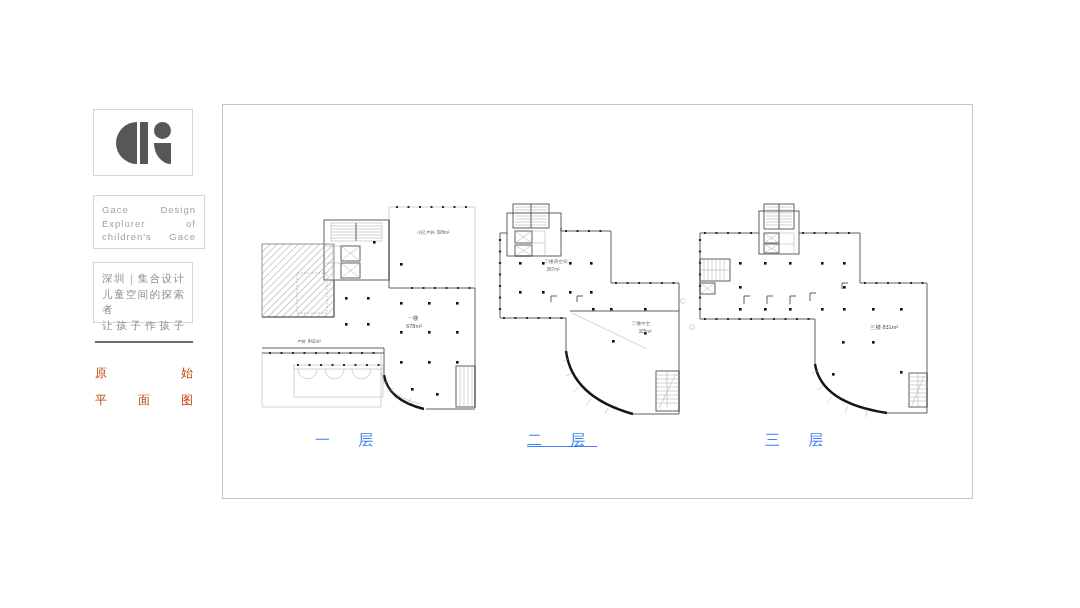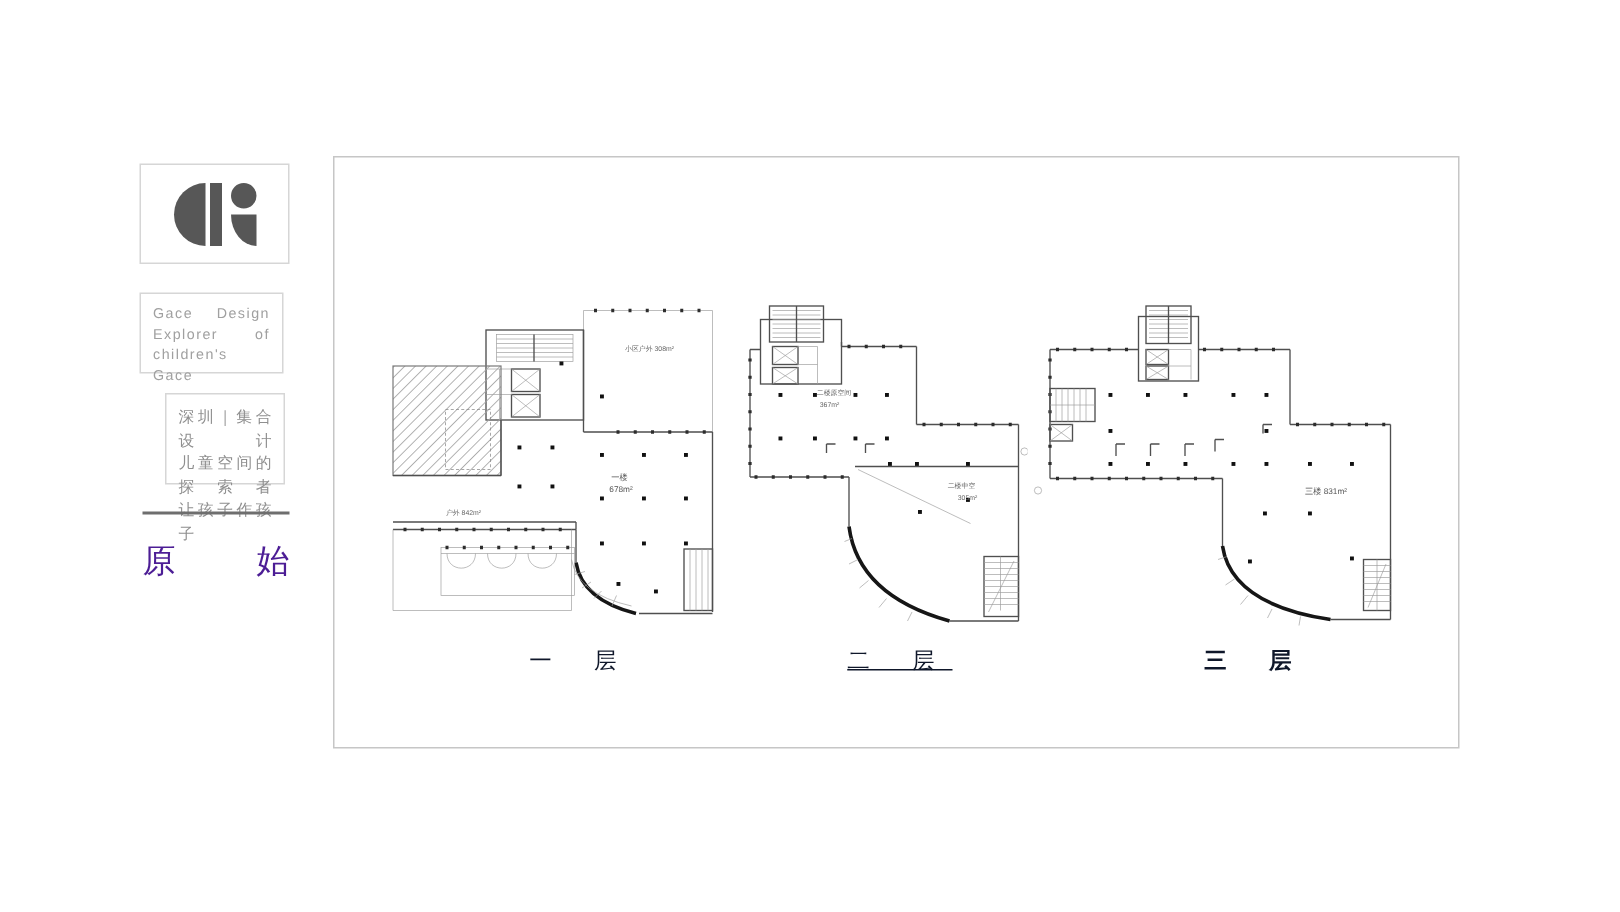--- a/index.html
+++ b/index.html
@@ -7,40 +7,40 @@
         font-family:"Liberation Sans","DejaVu Sans",sans-serif;}
   
   .side-box{position:absolute;border:1px solid #d6d6d6;background:#fff;box-sizing:border-box;}
   .logo-box{left:93px;top:109px;width:100px;height:67px;display:flex;align-items:center;justify-content:center;}
   .logo-mark{display:flex;align-items:center;}
   .lg-half{width:21px;height:42px;background:#575757;border-radius:42px 0 0 42px;}
   .lg-bar{width:8px;height:42px;background:#575757;margin-left:3px;}
   .lg-col{display:flex;flex-direction:column;gap:4px;margin-left:6px;}
   .lg-dot{width:17px;height:17px;border-radius:50%;background:#575757;}
   .lg-quarter{width:17px;height:21px;background:#575757;border-radius:0 0 0 100%;}
-  .brand-box{left:93px;top:195px;width:96px;height:54px;padding:7px 8px;}
+  .brand-box{left:93px;top:195px;width:112px;height:54px;padding:7px 8px;}
   .brand-box p{margin:0;font-size:9.5px;line-height:13.5px;color:#a0a0a0;letter-spacing:1px;
                text-align:justify;text-align-last:justify;}
-  .studio-box{left:110px;top:262px;width:80px;height:61px;padding:8px 8px;}
+  .studio-box{left:93px;top:262px;width:100px;height:61px;padding:8px 8px;}
   .studio-box p{margin:0;font-size:10.5px;line-height:15.5px;color:#8f8f8f;
                 text-align:justify;text-align-last:justify;}
   .side-divider{position:absolute;left:95px;top:341px;width:98px;height:2px;background:#6e6e6e;}
   .side-title{position:absolute;left:95px;top:360px;width:98px;}
-  .side-title p{margin:0;font-size:22px;line-height:27px;color:#4c1d95;
+  .side-title p{margin:0;font-size:12px;line-height:27px;color:#c2410c;
                 text-align:justify;text-align-last:justify;}
   
   .board{position:absolute;left:222px;top:104px;width:751px;height:395px;
          border:1px solid #c6c6c6;background:#fff;box-sizing:border-box;}
   .plan{position:absolute;}
   .plan1{left:38px;top:98px;width:218px;height:212px;}
   .plan2{left:270px;top:96px;width:192px;height:220px;}
   .plan3{left:459px;top:96px;width:252px;height:220px;}
-  .caption{position:absolute;top:326px;width:120px;text-align:right;
-           font-size:15px;color:#0f172a;letter-spacing:12px;text-indent:12px;}
-  .cap1{left:80px;} .cap2{left:292px;text-decoration:underline;} .cap3{left:530px;font-weight:bold;}
+  .caption{position:absolute;top:326px;width:120px;text-align:left;
+           font-size:15px;color:#3b82f6;letter-spacing:12px;text-indent:12px;}
+  .cap1{left:80px;} .cap2{left:292px;text-decoration:underline;} .cap3{left:530px;}
   
   .w{fill:none;stroke:#4f4f4f;stroke-width:0.9;}
   .t{fill:none;stroke:#9c9c9c;stroke-width:0.45;}
   .k{fill:none;stroke:#161616;stroke-width:2.4;}
   .dash{fill:none;stroke:#8a8a8a;stroke-width:0.5;stroke-dasharray:2 1.5;}
   .tick{fill:none;stroke:#2d2d2d;stroke-width:2.2;stroke-dasharray:2 9.5;}
   .col{fill:#111;}
   .lbl{fill:#555;font-size:5.5px;font-family:"Liberation Sans",sans-serif;text-anchor:middle;}
   .lbl-s{fill:#666;font-size:4.6px;font-family:"Liberation Sans",sans-serif;text-anchor:middle;}
 </style>
@@ -69,20 +69,21 @@
   <div class="side-box studio-box">
     <p>深圳｜集合设计</p>
     <p>儿童空间的探索者</p>
     <p>让孩子作孩子</p>
   </div>
 
   <div class="side-divider"></div>
 
   <div class="side-title">
     <p>原 始</p>
+    <p>平 面 图</p>
   </div>
 
   <div class="board">
 
     <svg class="plan plan1" viewBox="0 0 218 212">
       <defs>
         <pattern id="hatch1" width="5" height="5" patternTransform="rotate(45)" patternUnits="userSpaceOnUse">
           <line x1="0" y1="0" x2="0" y2="5" stroke="#a3a3a3" stroke-width="1.1"></line>
         </pattern>
       </defs>

